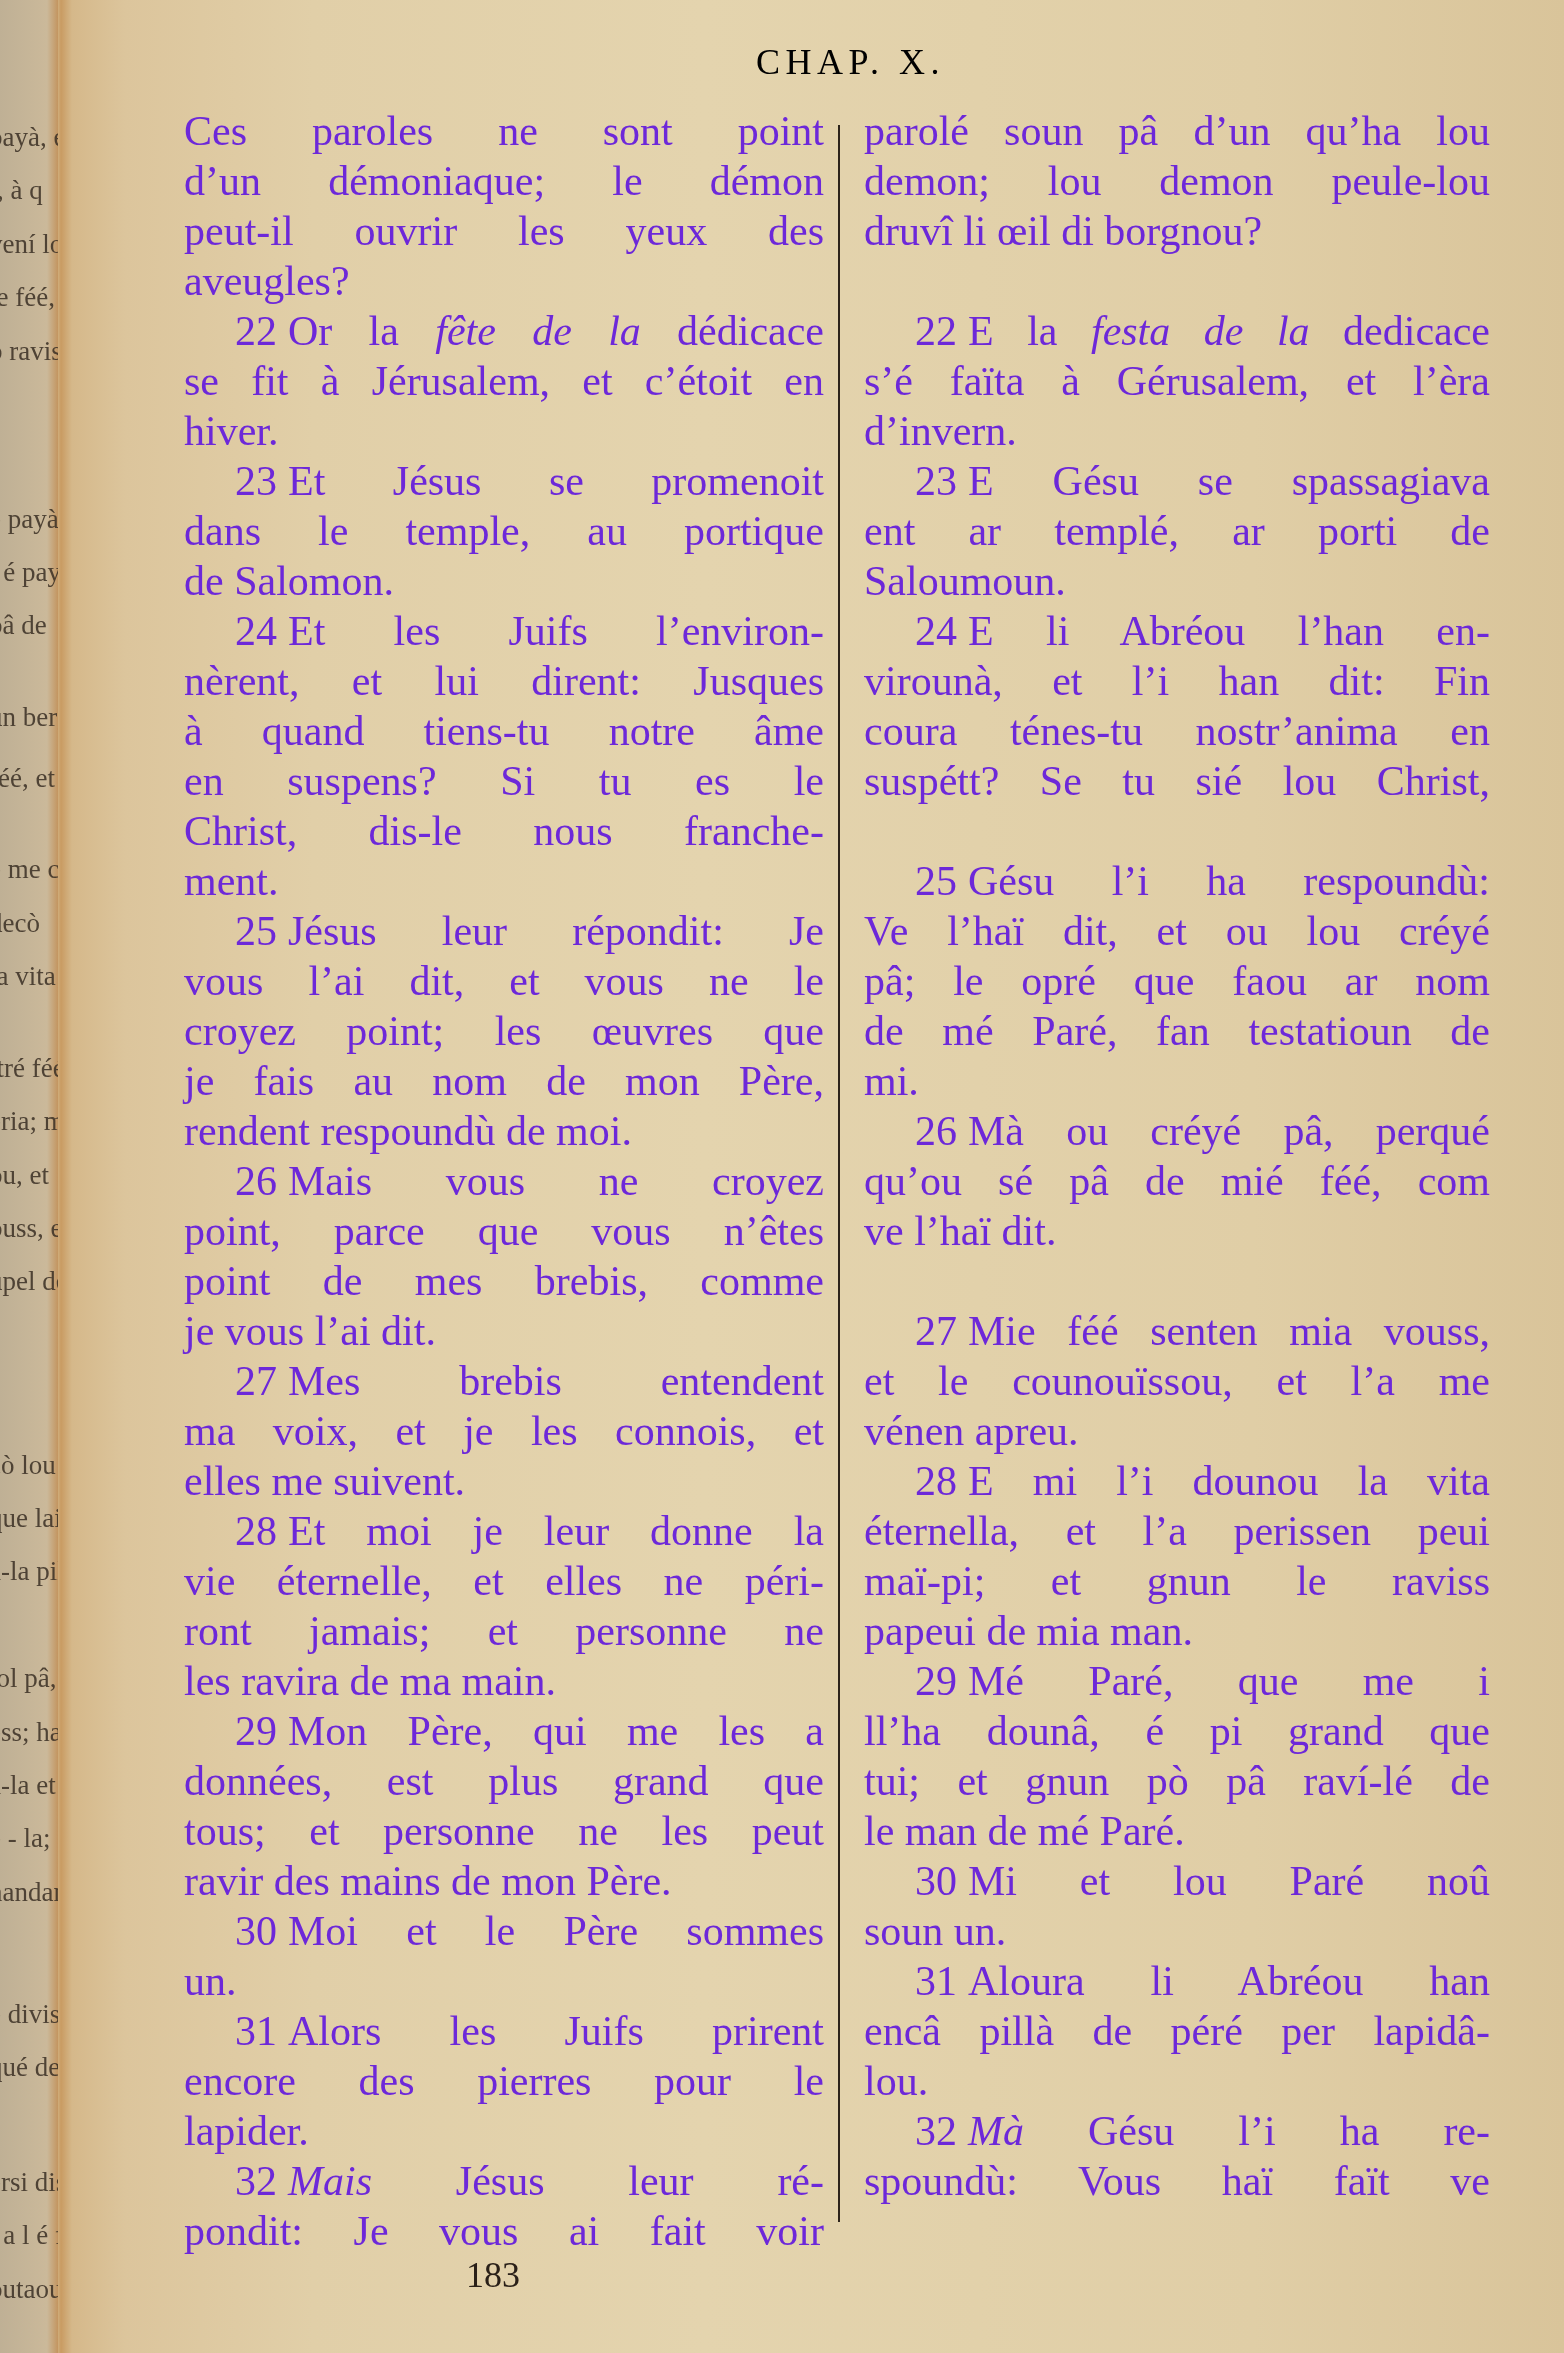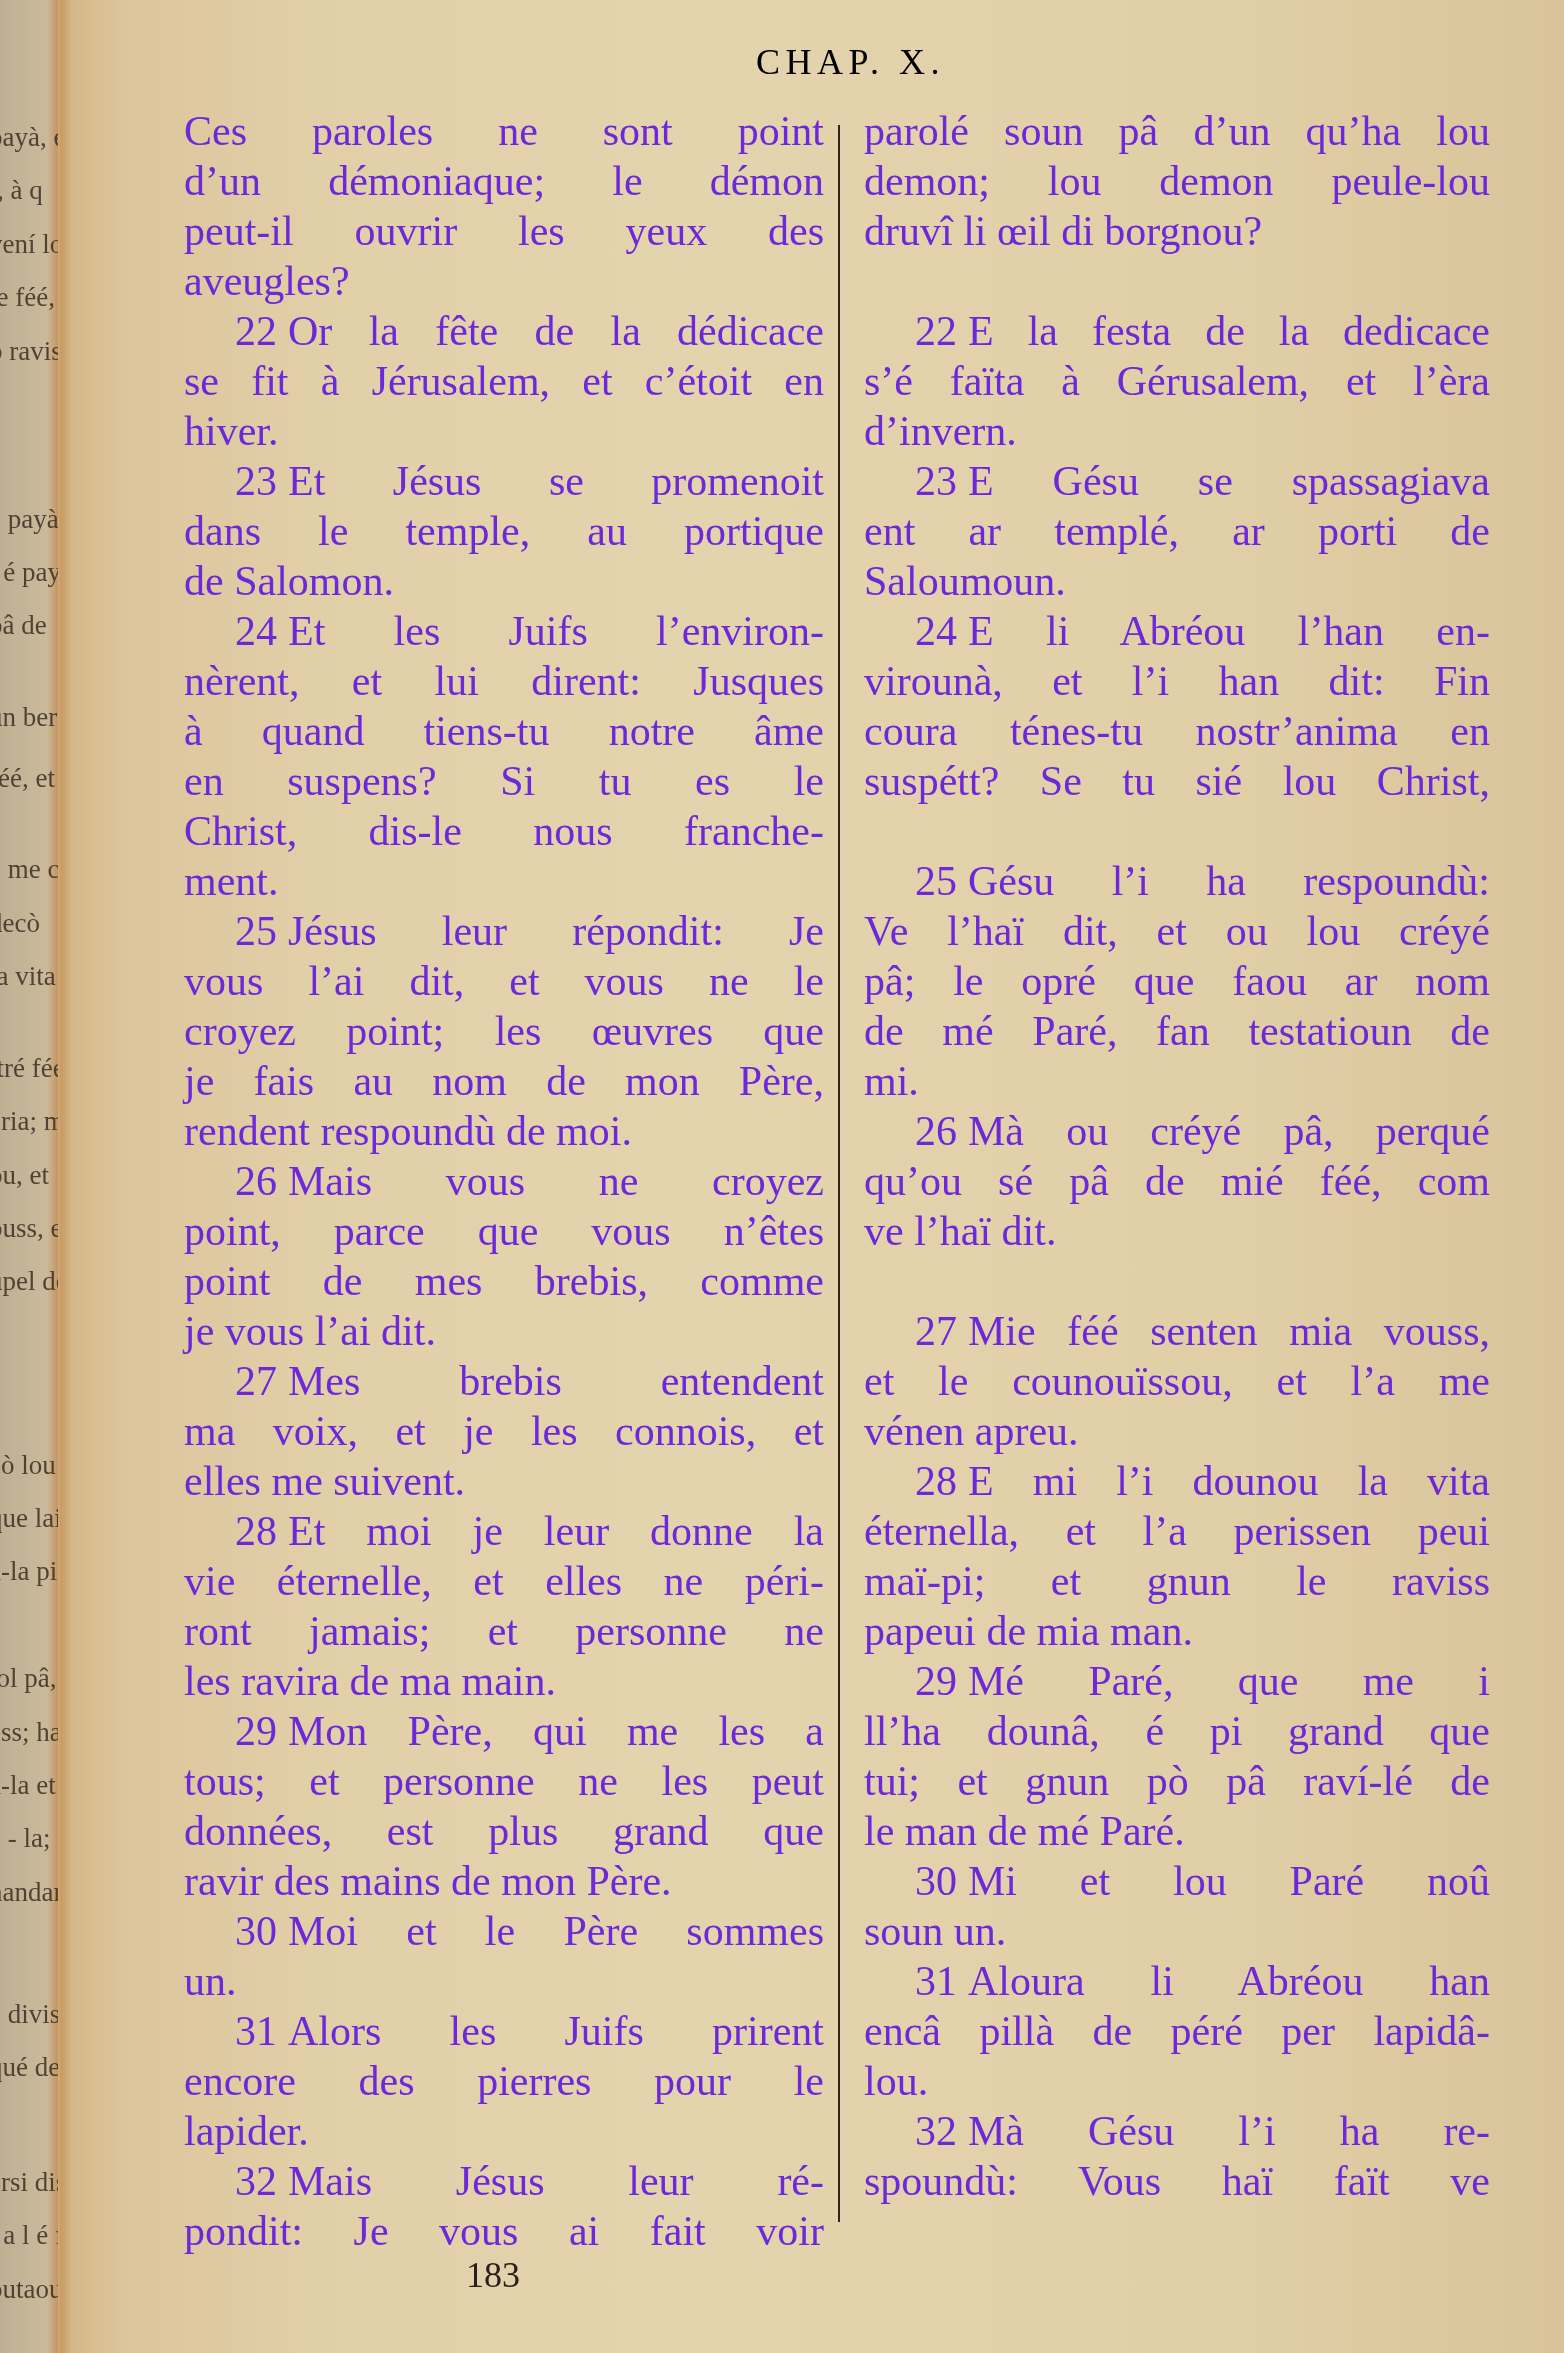--- a/index.html
+++ b/index.html
@@ -29,21 +29,21 @@
     position:absolute; top:106px; width:640px;
     font-size:42px; line-height:50px; color:#6d28d9;
   }
   .col-fr { left:184px; }
   .col-pr { left:864px; width:626px; }
   .verse { text-align:justify; text-align-last:justify; }
   .line { display:block; text-align:justify; text-align-last:justify; white-space:nowrap; }
   .line.last { text-align-last:left; }
   .line.indent { padding-left:51px; }
   .vn { margin-right:11px; }
-  .it { }
+  .it { font-style:italic; }
   .gap { display:block; height:50px; }
   .divider {
     position:absolute; left:838px; top:125px; width:2.3px; height:2097px;
     background:#2d241b;
   }
   .folio {
     position:absolute; top:2254px; left:466px; font-size:36px; color:#2a2018;
   }
 </style>
 </head>
@@ -131,22 +131,22 @@
       <span class="line last"><span>elles me suivent.</span></span>
     </div>
     <div class="verse">
       <span class="line indent"><span class="vn">28</span><span>Et moi je leur donne la</span></span>
       <span class="line"><span>vie éternelle, et elles ne péri-</span></span>
       <span class="line"><span>ront jamais; et personne ne</span></span>
       <span class="line last"><span>les ravira de ma main.</span></span>
     </div>
     <div class="verse">
       <span class="line indent"><span class="vn">29</span><span>Mon Père, qui me les a</span></span>
+      <span class="line"><span>données, est plus grand que</span></span>
       <span class="line"><span>tous; et personne ne les peut</span></span>
-      <span class="line"><span>données, est plus grand que</span></span>
       <span class="line last"><span>ravir des mains de mon Père.</span></span>
     </div>
     <div class="verse">
       <span class="line indent"><span class="vn">30</span><span>Moi et le Père sommes</span></span>
       <span class="line last"><span>un.</span></span>
     </div>
     <div class="verse">
       <span class="line indent"><span class="vn">31</span><span>Alors les Juifs prirent</span></span>
       <span class="line"><span>encore des pierres pour le</span></span>
       <span class="line last"><span>lapider.</span></span>

